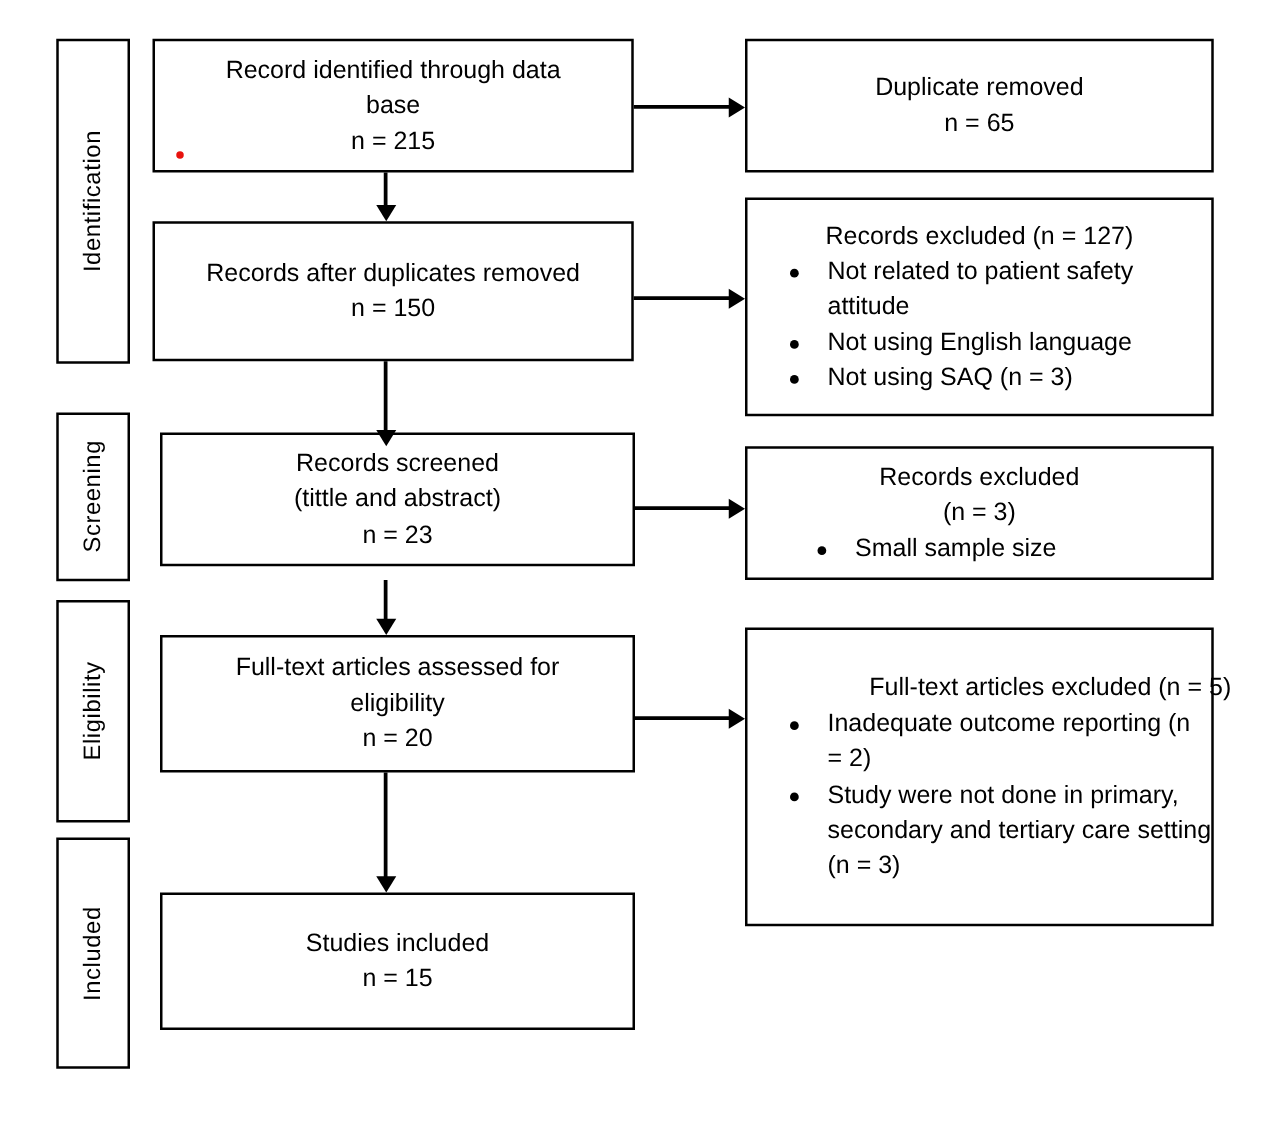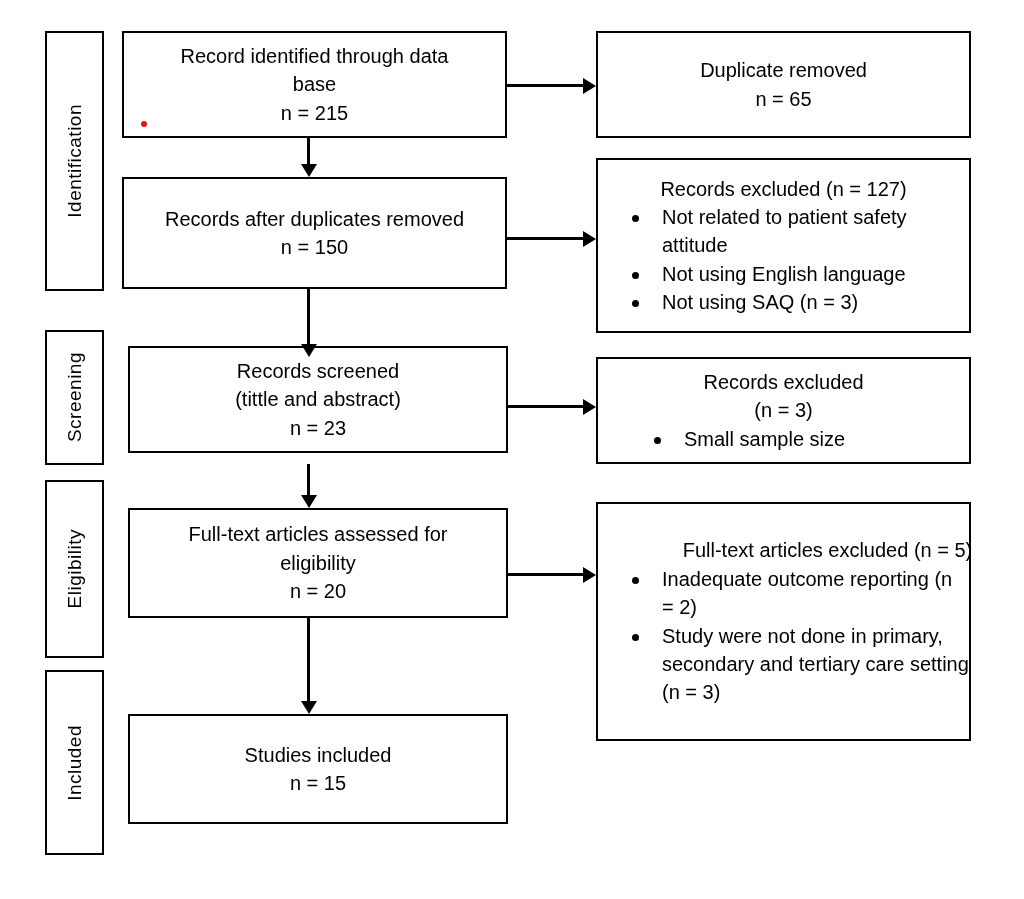--- a/index.html
+++ b/index.html
@@ -204,21 +204,21 @@
     <div class="node-heading">(n = 3)</div>
     <ul class="bullets" style="padding-left:56px;">
       <li>
         <span class="bullet-dot"></span>
         <span>Small sample size</span>
       </li>
     </ul>
   </div>
 
   <div class="node" style="left:596px; top:502px; width:375px; height:239px;">
-    <div class="node-heading" style="text-align:center; padding-left:16px;margin-left:28px;">Full-text articles excluded (n = 5)</div>
+    <div class="node-heading" style="text-align:right; padding-left:16px;">Full-text articles excluded (n = 5)</div>
     <ul class="bullets">
       <li>
         <span class="bullet-dot"></span>
         <span>Inadequate outcome reporting (n = 2)</span>
       </li>
       <li>
         <span class="bullet-dot"></span>
         <span>Study were not done in primary, secondary and tertiary care setting (n = 3)</span>
       </li>
     </ul>

